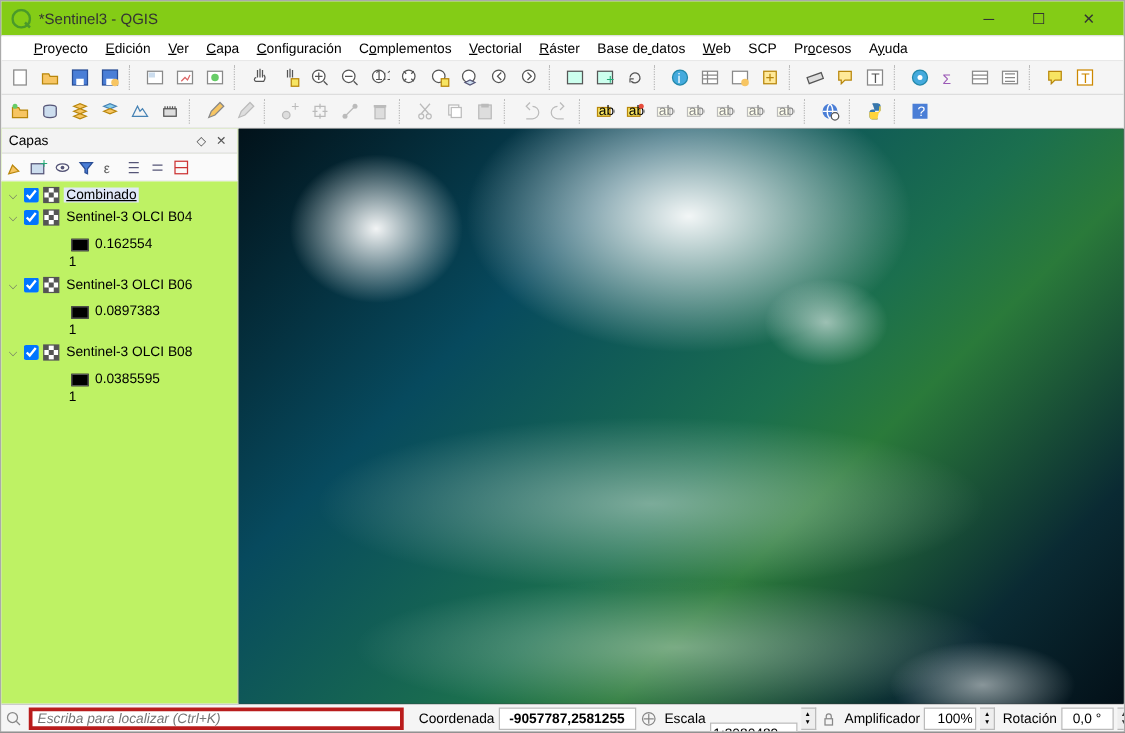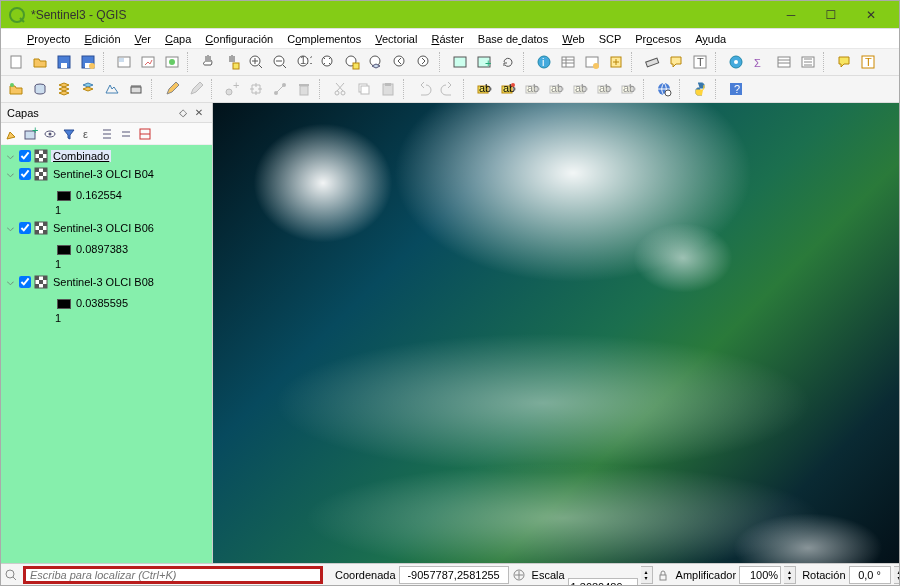--- a/index.html
+++ b/index.html
@@ -8,21 +8,21 @@
 .titlebar .qicon { width: 16px; height: 16px; margin-right: 6px; }
 .titlebar .title { flex: 1; font-size: 12px; color: #333; }
 .winbtn { width: 40px; height: 28px; display: flex; align-items: center; justify-content: center; color: #333; font-size: 12px;}
 .menubar { height: 20px; background: #fff; display: flex; align-items: center; padding: 0 20px; gap: 2px; border-bottom: 1px solid #e8e8e8; }
 .menubar span { padding: 2px 6px; cursor: default; }
 .menubar span u { text-decoration: underline; }
 .toolbar { background: #f5f5f5; display: flex; flex-wrap: wrap; align-items: center; padding: 2px 4px; gap: 2px; border-bottom: 1px solid #ddd; }
 .tbtn { width: 22px; height: 22px; display: flex; align-items: center; justify-content: center; border: 1px solid transparent; border-radius: 2px; }
 .sep { width: 6px; height: 20px; border-left: 1px dotted #bbb; margin: 0 2px; }
 .main { flex: 1; display: flex; min-height: 0; }
-.panel { width: 212px; background: #86efac; border-right: 1px solid #ccc; display: flex; flex-direction: column; }
+.panel { width: 190px; background: #bef264; border-right: 1px solid #ccc; display: flex; flex-direction: column; }
 .panel-header { height: 20px; background: #f3f3f3; border-bottom: 1px solid #ddd; display: flex; align-items: center; padding: 0 6px; font-size: 11px; }
 .panel-header .ph-title { flex: 1; }
 .panel-header .ph-btn { width: 14px; height: 14px; display: flex; align-items: center; justify-content: center; font-size: 10px; color: #555; margin-left: 2px; }
 .panel-tb { height: 22px; background: #fafafa; border-bottom: 1px solid #eee; display: flex; align-items: center; padding: 0 2px; gap: 1px; }
 .ptbtn { width: 18px; height: 18px; display: flex; align-items: center; justify-content: center; }
 .tree { flex: 1; overflow-y: auto; padding: 2px 0; }
 .tree-row { display: flex; align-items: center; height: 18px; padding-left: 4px; gap: 3px; white-space: nowrap; }
 .tree-row.sel .lbl { text-decoration: underline; background: #e0e8f8; }
 .tree-row .expander { width: 11px; font-size: 9px; color: #666; text-align: center; cursor: pointer;}
 .tree-row .chk { width: 12px; height: 12px; }
@@ -600,21 +600,21 @@
         <circle cx="5" cy="5" r="4" fill="none" stroke="#888"></circle>
         <path d="M8 8l3 3" stroke="#888"></path>
       </svg>
     </span>
   <div class="locator">
     <input type="text" placeholder="Escriba para localizar (Ctrl+K)" style="">
   </div>
   <div style="flex:1"></div>
   <div class="sb-field">
     <span>Coordenada</span>
-    <input style="width: 110px; text-align: center;" value="-9057787,2581255">
+    <input style="width: 110px; text-align: center; font-weight: bold;" value="-9057787,2581255">
     <span class="sb-icon">
         <svg width="12" height="12">
           <circle cx="6" cy="6" r="5" fill="none" stroke="#888"></circle>
           <path d="M6 2v8M2 6h8" stroke="#888"></path>
         </svg>
       </span>
   </div>
   <div class="sb-field">
     <span>Escala</span>
     <input style="width: 70px; margin-top: 24px;" value="1:3080489">

